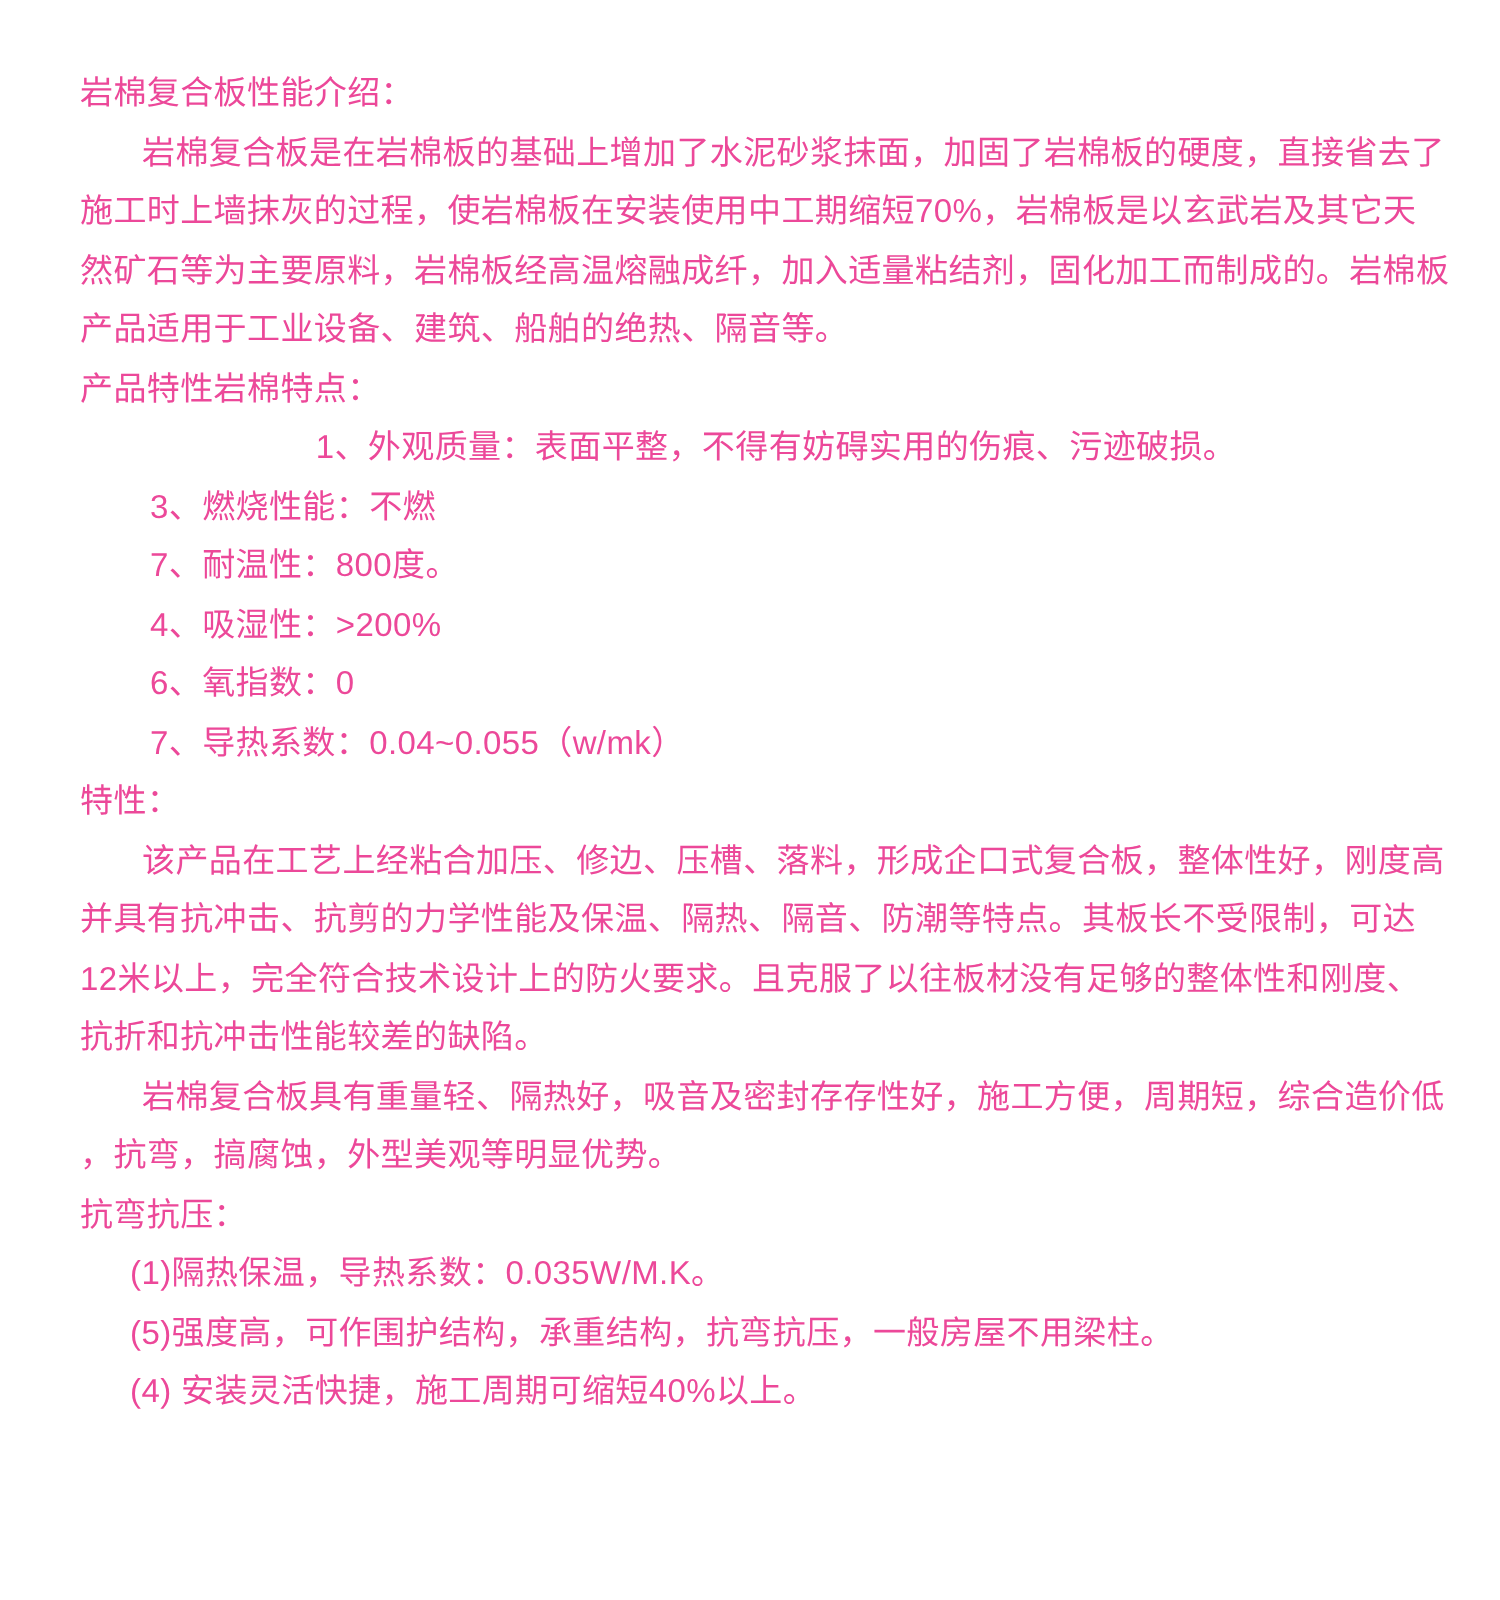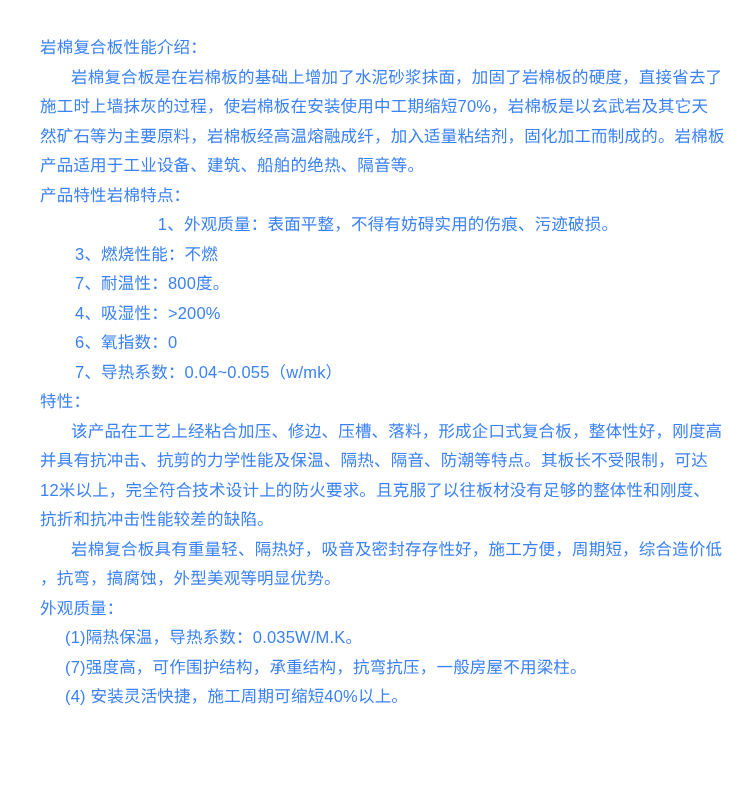--- a/index.html
+++ b/index.html
@@ -10,21 +10,21 @@
   body {
     width: 750px;
     height: 800px;
     overflow: hidden;
     font-family: "Liberation Sans", "DejaVu Sans", sans-serif;
   }
   .doc {
     box-sizing: border-box;
     width: 750px;
     padding: 33px 36px 0 40px;
-    color: #3b82f6;
+    color: #ec4899;
     font-size: 16.5px;
   }
   .ln {
     height: 29.5px;
     line-height: 29.5px;
     white-space: nowrap;
     letter-spacing: 0.2px;
   }
   
   .ind-para { padding-left: 31px; }
@@ -51,17 +51,17 @@
   <div class="ln ind-l2">4、吸湿性：&gt;200%</div>
   <div class="ln ind-l2">6、氧指数：0</div>
   <div class="ln ind-l2">7、导热系数：0.04~0.055（w/mk）</div>
   <div class="ln">特性：</div>
   <div class="ln ind-para">该产品在工艺上经粘合加压、修边、压槽、落料，形成企口式复合板，整体性好，刚度高</div>
   <div class="ln">并具有抗冲击、抗剪的力学性能及保温、隔热、隔音、防潮等特点。其板长不受限制，可达</div>
   <div class="ln">12米以上，完全符合技术设计上的防火要求。且克服了以往板材没有足够的整体性和刚度、</div>
   <div class="ln">抗折和抗冲击性能较差的缺陷。</div>
   <div class="ln ind-para">岩棉复合板具有重量轻、隔热好，吸音及密封存存性好，施工方便，周期短，综合造价低</div>
   <div class="ln">，抗弯，搞腐蚀，外型美观等明显优势。</div>
-  <div class="ln">外观质量：</div>
+  <div class="ln">抗弯抗压：</div>
   <div class="ln ind-sub">(1)隔热保温，导热系数：0.035W/M.K。</div>
-  <div class="ln ind-sub">(7)强度高，可作围护结构，承重结构，抗弯抗压，一般房屋不用梁柱。</div>
+  <div class="ln ind-sub">(5)强度高，可作围护结构，承重结构，抗弯抗压，一般房屋不用梁柱。</div>
   <div class="ln ind-sub">(4) 安装灵活快捷，施工周期可缩短40%以上。</div>
 </main>
 
 </body></html>

